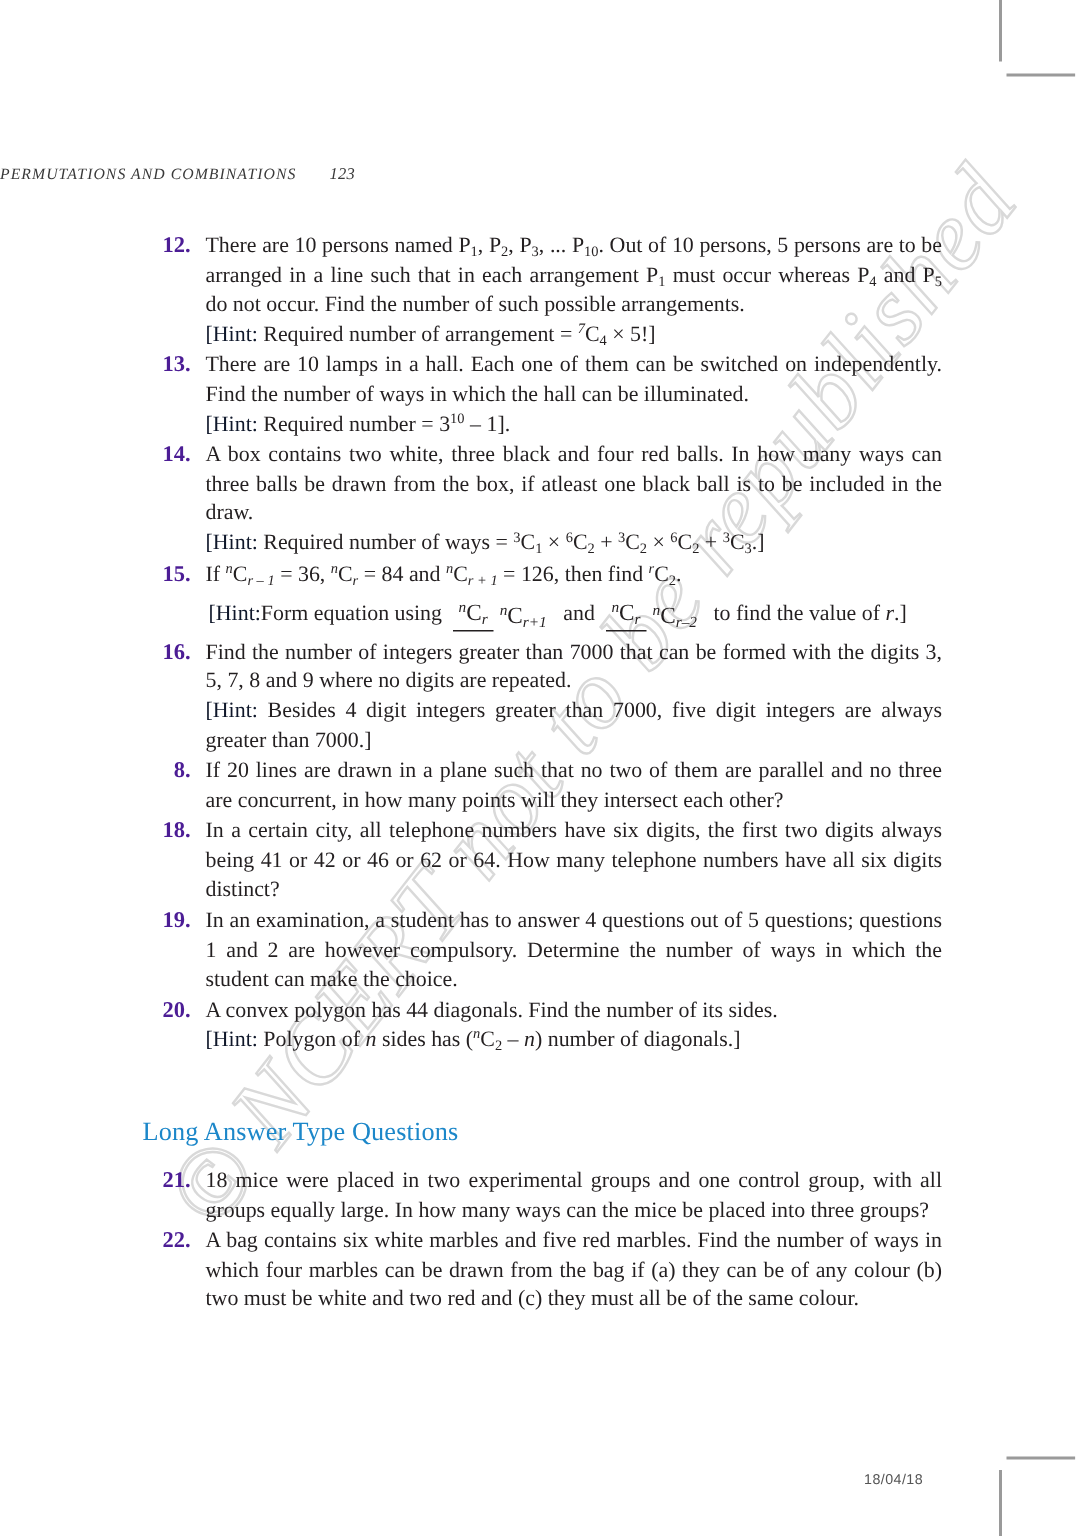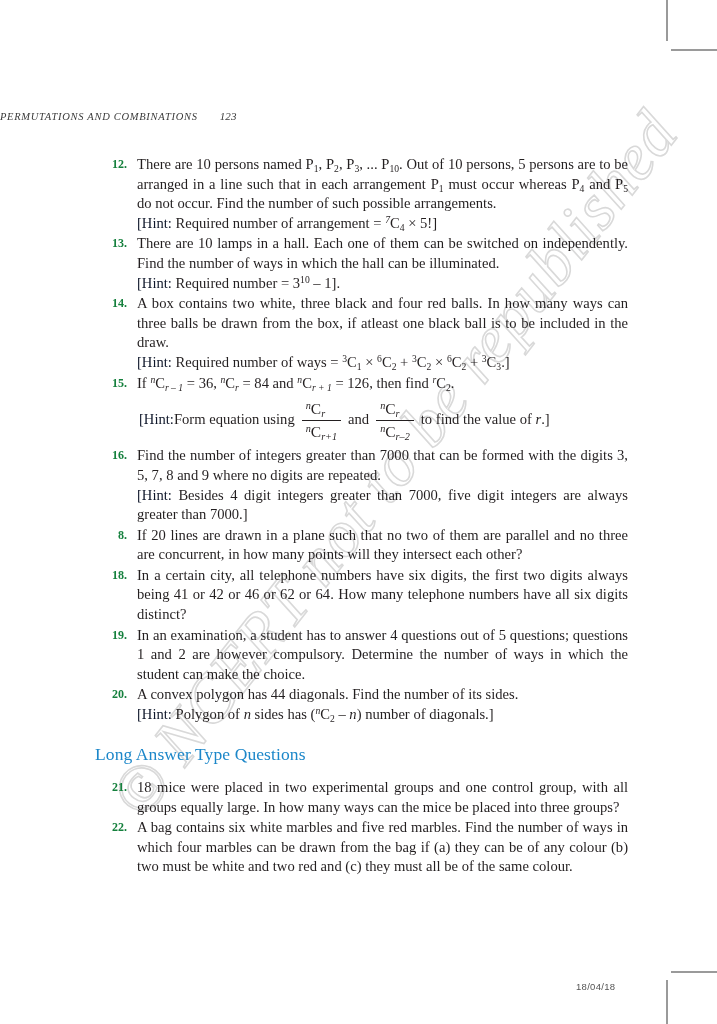--- a/index.html
+++ b/index.html
@@ -86,23 +86,23 @@
   }
   .qitem {
     display: flex;
     align-items: flex-start;
     margin-bottom: 1px;
   }
   .qnum {
     flex: 0 0 34px;
     text-align: right;
     padding-right: 10px;
-    color: #15803d;
+    color: #4c1d95;
     font-weight: bold;
-    font-size: 12px;
+    font-size: 15px;
     line-height: 19.6px;
   }
   .qbody {
     flex: 1 1 auto;
     font-size: 14.6px;
     line-height: 19.6px;
     text-align: justify;
     text-justify: inter-word;
   }
   .qbody .para { margin: 0; }
@@ -120,21 +120,22 @@
     display: flex;
     align-items: center;
     font-size: 14.6px;
     line-height: 19.6px;
     margin-top: 6px;
     margin-bottom: 4px;
     padding-left: 2px;
   }
   .frac {
     display: inline-flex;
-    flex-direction: column;
+    flex-direction: row;
+    align-items: center;
     vertical-align: middle;
     margin: 0 7px;
     font-size: 14.6px;
   }
   .frac .num {
     padding: 0 4px 1px 4px;
     border-bottom: 1.2px solid #231f20;
     white-space: nowrap;
   }
   .frac .den {

